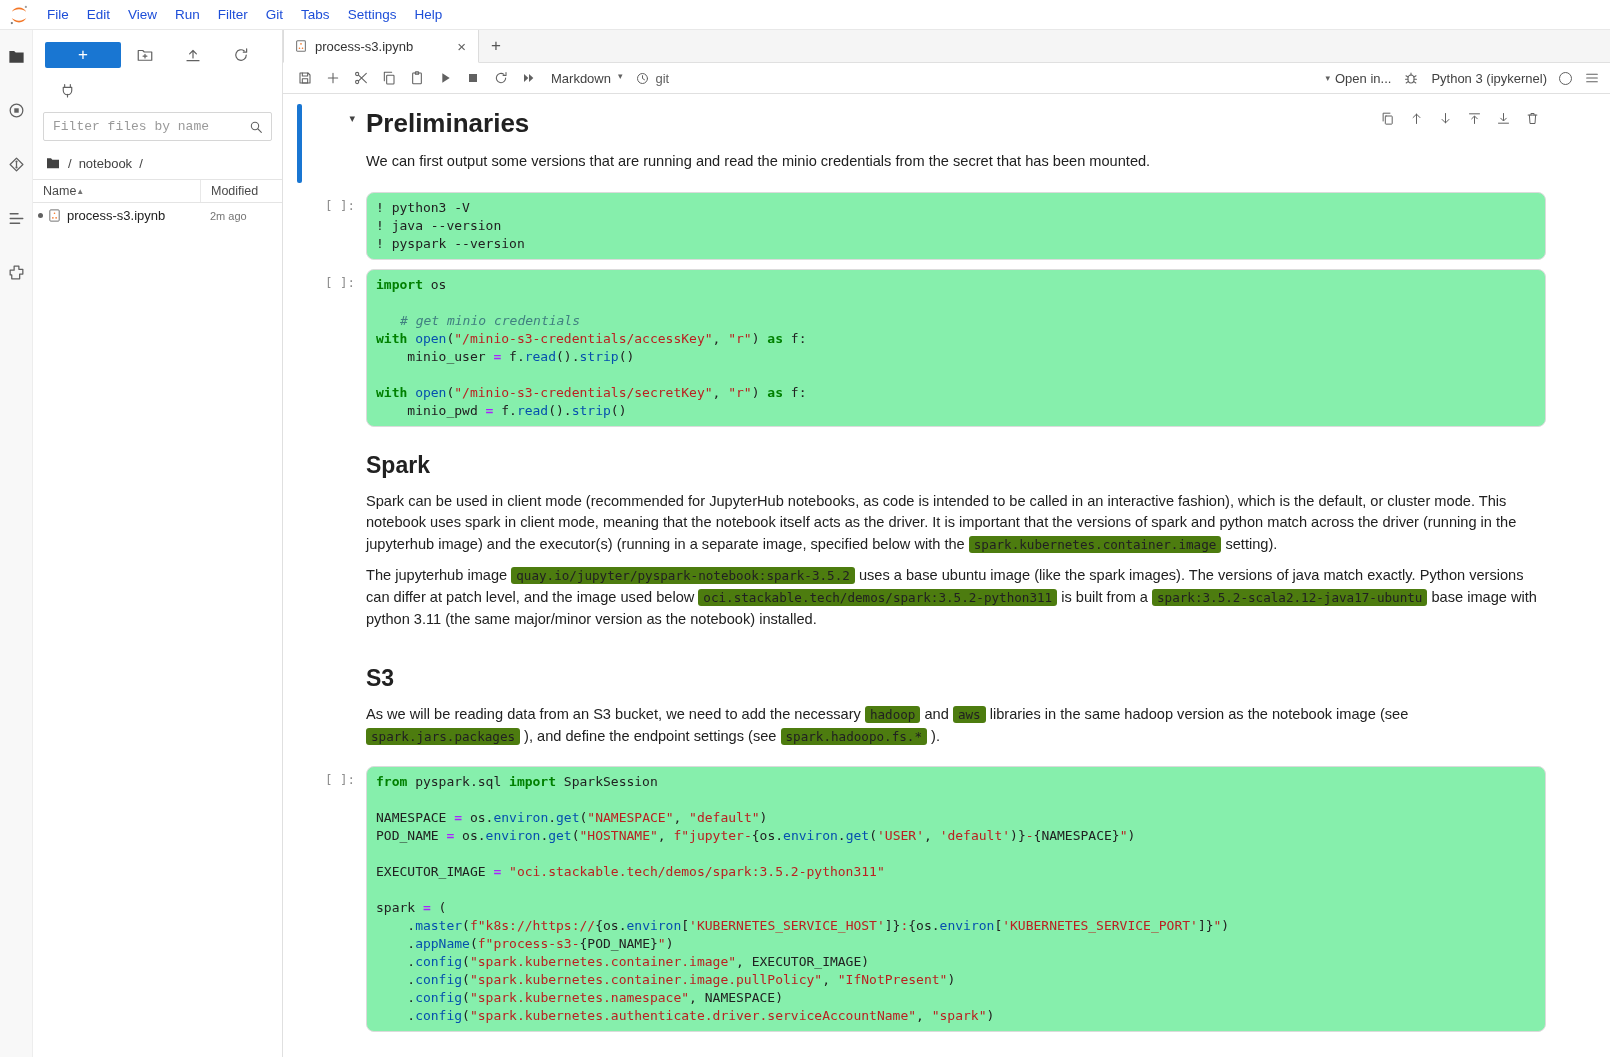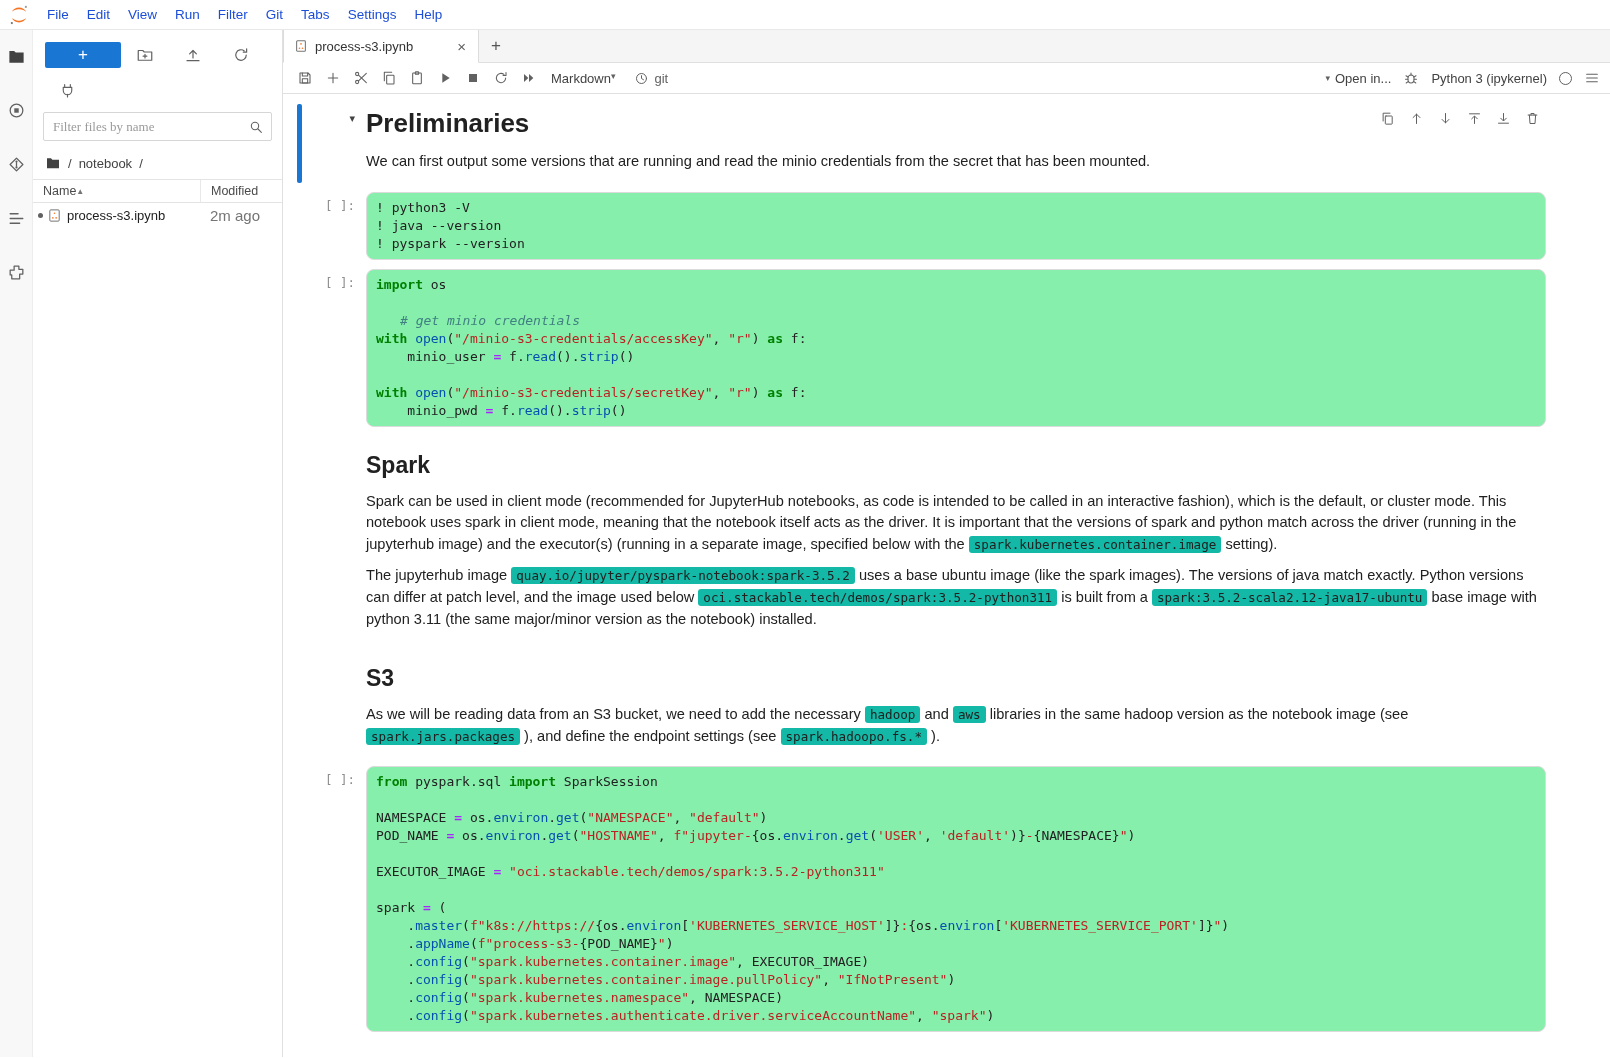--- a/index.html
+++ b/index.html
@@ -30,50 +30,50 @@
   .filebrowser { width:250px; border-right:1px solid #e0e0e0; background:#fff;
                  display:flex; flex-direction:column; }
   .fb-toolbar { display:flex; align-items:center; padding:12px 12px 2px 12px; }
   .new-btn { width:76px; height:26px; background:#1976d2; color:#fff; border:none; border-radius:2px;
              font-size:17px; line-height:24px; display:flex; align-items:center; justify-content:center; cursor:pointer; }
   .fb-tb-icons { display:flex; margin-left:14px; gap:28px; }
   .fb-btn { width:20px; height:20px; display:flex; align-items:center; justify-content:center; }
   .fb-row2 { padding:10px 12px 2px 24px; }
   .fb-filter { margin:10px 10px 4px 10px; position:relative; }
   .fb-filter input { width:100%; height:29px; border:1px solid #d6d6d6; border-radius:2px;
-                     padding:0 30px 0 9px; font-size:13px; font-family:Liberation Serif, serif; color:#212121; outline:none; }
+                     padding:0 30px 0 9px; font-size:13px; font-family:Liberation Mono, monospace; color:#212121; outline:none; }
   .fb-filter input::placeholder { color:#9a9a9a; }
   .fb-search-ic { position:absolute; right:8px; top:7px; }
   .fb-breadcrumb { display:flex; align-items:center; gap:7px; padding:10px 12px 8px 12px; font-size:13px; color:#424242; }
   .fb-listheader { display:flex; align-items:center; border-top:1px solid #e4e4e4; border-bottom:1px solid #e4e4e4;
                    font-size:12.5px; color:#4a4a4a; height:24px; }
   .col-name { flex:1; padding-left:10px; display:flex; align-items:center; }
   .sort-caret { font-size:8px; color:#757575; }
   .col-mod { width:82px; padding-left:10px; border-left:1px solid #e8e8e8; height:100%; display:flex; align-items:center; }
   .fb-item { display:flex; align-items:center; height:25px; font-size:13px; }
   .file-dot { width:5px; height:5px; border-radius:50%; background:#616161; margin:0 4px 0 5px; flex:none; }
   .fb-item .fname { flex:1; color:#212121; padding-left:5px; white-space:nowrap; overflow:hidden; }
-  .fb-item .fmod { width:82px; padding-left:10px; color:#757575; font-size:15px; }
+  .fb-item .fmod { width:82px; padding-left:10px; color:#757575; font-size:11px; }
 
   
   .content { flex:1; min-width:0; display:flex; flex-direction:column; background:#fff; }
 
   .tabbar { height:33px; background:#f5f5f5; border-bottom:1px solid #e0e0e0; display:flex; align-items:stretch; }
   .tab { background:#fff; border-right:1px solid #dcdcdc; border-left:1px solid #dcdcdc;
          display:flex; align-items:center; gap:7px; padding:0 10px; min-width:196px; font-size:13px; color:#333;
          margin-bottom:-1px; border-bottom:1px solid #fff; }
   .tab-label { flex:1; }
   .tab-close { color:#616161; font-size:15px; padding:0 2px; cursor:pointer; }
   .tab-add { width:34px; display:flex; align-items:center; justify-content:center;
              color:#555; font-size:17px; cursor:pointer; }
 
   .nbtoolbar { height:31px; border-bottom:1px solid #e0e0e0; display:flex; align-items:center;
                padding:0 10px 0 8px; background:#fff; }
   .tb-btn { width:28px; height:25px; display:flex; align-items:center; justify-content:center; border-radius:2px; cursor:pointer; }
-  .celltype { display:flex; align-items:flex-start; margin:0 10px 0 8px; font-size:13px; color:#424242; cursor:pointer; }
+  .celltype { display:flex; align-items:flex-start; gap:7px; margin:0 4px 0 8px; font-size:13px; color:#424242; cursor:pointer; }
   .caret { font-size:9px; color:#616161; }
   .git-group { display:flex; align-items:center; gap:6px; margin-left:8px; color:#616161; font-size:13px; }
   .tb-right { margin-left:auto; display:flex; align-items:center; gap:12px; font-size:13px; color:#424242; }
   .open-in { display:flex; align-items:center; gap:5px; cursor:pointer; }
   .kernel-circle { width:13px; height:13px; border:1.6px solid #616161; border-radius:50%; }
 
   
   .notebook { flex:1; overflow:hidden; position:relative; padding-top:10px; background:#fff; }
 
   .cell { display:flex; margin:0 64px 9px 14px; }
@@ -90,21 +90,21 @@
   .tp { color:#212121; }
   .tk { color:#008000; font-weight:bold; }
   .ts { color:#BA2121; }
   .tc { color:#408080; font-style:italic;margin-left:24px; }
   .tf { color:#0550ae; }
   .to { color:#AA22FF; font-weight:bold; }
 
   .md-h1 { font-size:26px; font-weight:bold; margin:4px 0 12px; color:#212121; }
   .md-h2 { font-size:23px; font-weight:bold; margin:16px 0 12px; color:#212121; }
   .md-p { font-size:14.6px; line-height:1.48; margin:6px 0 10px; color:#212121; }
-  .inline-code { font-family:"DejaVu Sans Mono", monospace; font-size:12.6px; background:#14b8a6;
+  .inline-code { font-family:"DejaVu Sans Mono", monospace; font-size:12.6px; background:#4d7c0f;
                  padding:1px 5px; border-radius:3px; white-space:nowrap; }
 
   .cell-toolbar { position:absolute; top:13px; right:66px; display:flex; gap:5px; z-index:5; }
   .ct-btn { width:24px; height:22px; display:flex; align-items:center; justify-content:center;
             background:transparent; border:none; cursor:pointer; padding:0; }
 </style>
 </head>
 <body>
 
 <div class="menubar">

